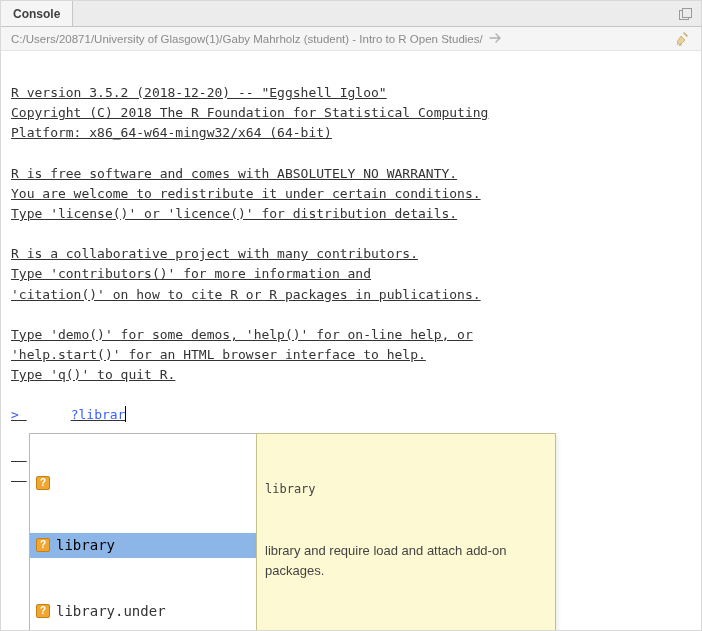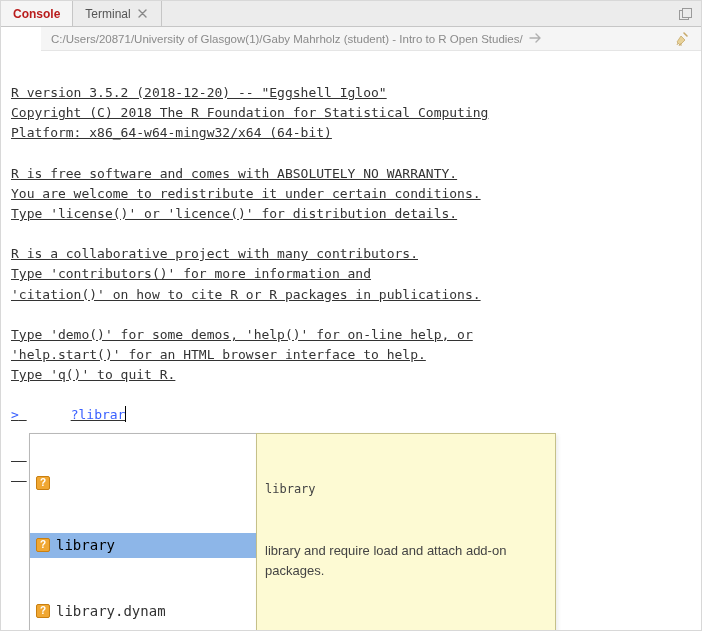--- a/index.html
+++ b/index.html
@@ -27,21 +27,21 @@
     padding: 0 12px;
     border-right: 1px solid #c6c6c6;
     color: #555;
     cursor: pointer;
     gap: 6px;
     font-size: 12px;
     background: #ececec;
   }
   .tab.active {
     background: #f5f5f5;
-    color: #b91c1c;
+    color: #404040;
     font-weight: 600;
   }
   .tab .close-x {
     width: 12px; height: 12px;
     display:flex;align-items:center;justify-content:center;
     color:#888;
   }
   .tabbar-spacer { flex:1; }
   .tabbar-right {
     display:flex;align-items:center;padding:0 8px;gap:8px;color:#888;
@@ -50,21 +50,20 @@
   
   .pathbar {
     display:flex;align-items:center;
     height:24px;
     padding:0 10px;
     background:#f5f5f5;
     border-bottom:1px solid #e5e5e5;
     color:#8a8a8a;
     font-size:11.5px;
     gap:6px;
-    margin-left:40px;
   }
   .pathbar .arrow { color:#b0b0b0; }
   .pathbar-spacer{flex:1;}
   
   .console {
     font-family: "Lucida Console", Consolas, Monaco, monospace;
     font-size: 13px;
     line-height: 1.55;
     color: #333;
     padding: 12px 10px 10px 10px;
@@ -152,28 +151,20 @@
     padding:4px 4px;
     color:#666;
   }
 </style>
 </head>
 <body>
 
 <div class="tabbar">
   <div class="tab active">
     <span>Console</span>
-  </div>
-  <div class="tab">
-    <span>Terminal</span>
-    <span class="close-x">
-      <svg width="9" height="9" viewBox="0 0 9 9">
-          <path d="M1 1 L8 8 M8 1 L1 8" stroke="#888" stroke-width="1.4" stroke-linecap="round"></path>
-        </svg>
-    </span>
   </div>
   <div class="tabbar-spacer"></div>
   <div class="tabbar-right">
     <span class="popout-icon">
       <svg width="14" height="12" viewBox="0 0 14 12">
         <rect x="0.5" y="2.5" width="9" height="9" fill="none" stroke="#9a9a9a"></rect>
         <rect x="3.5" y="0.5" width="9" height="9" fill="#ececec" stroke="#9a9a9a"></rect>
       </svg>
     </span>
   </div>
@@ -220,21 +211,21 @@
     <div class="ac-list">
       <div class="ac-item">
         <span class="ac-icon">?</span>
       </div>
       <div class="ac-item selected">
         <span class="ac-icon">?</span>
         <span>library</span>
       </div>
       <div class="ac-item">
         <span class="ac-icon">?</span>
-        <span>library.dynam</span>
+        <span>library.under</span>
       </div>
       
     </div>
     <div class="ac-help">
       <div class="ac-help-title">library</div>
       <div class="ac-help-desc">library and require load and attach add-on packages.</div>
       <div class="ac-help-footer">Press F1 for additional help</div>
     </div>
   </div>
 </div>

